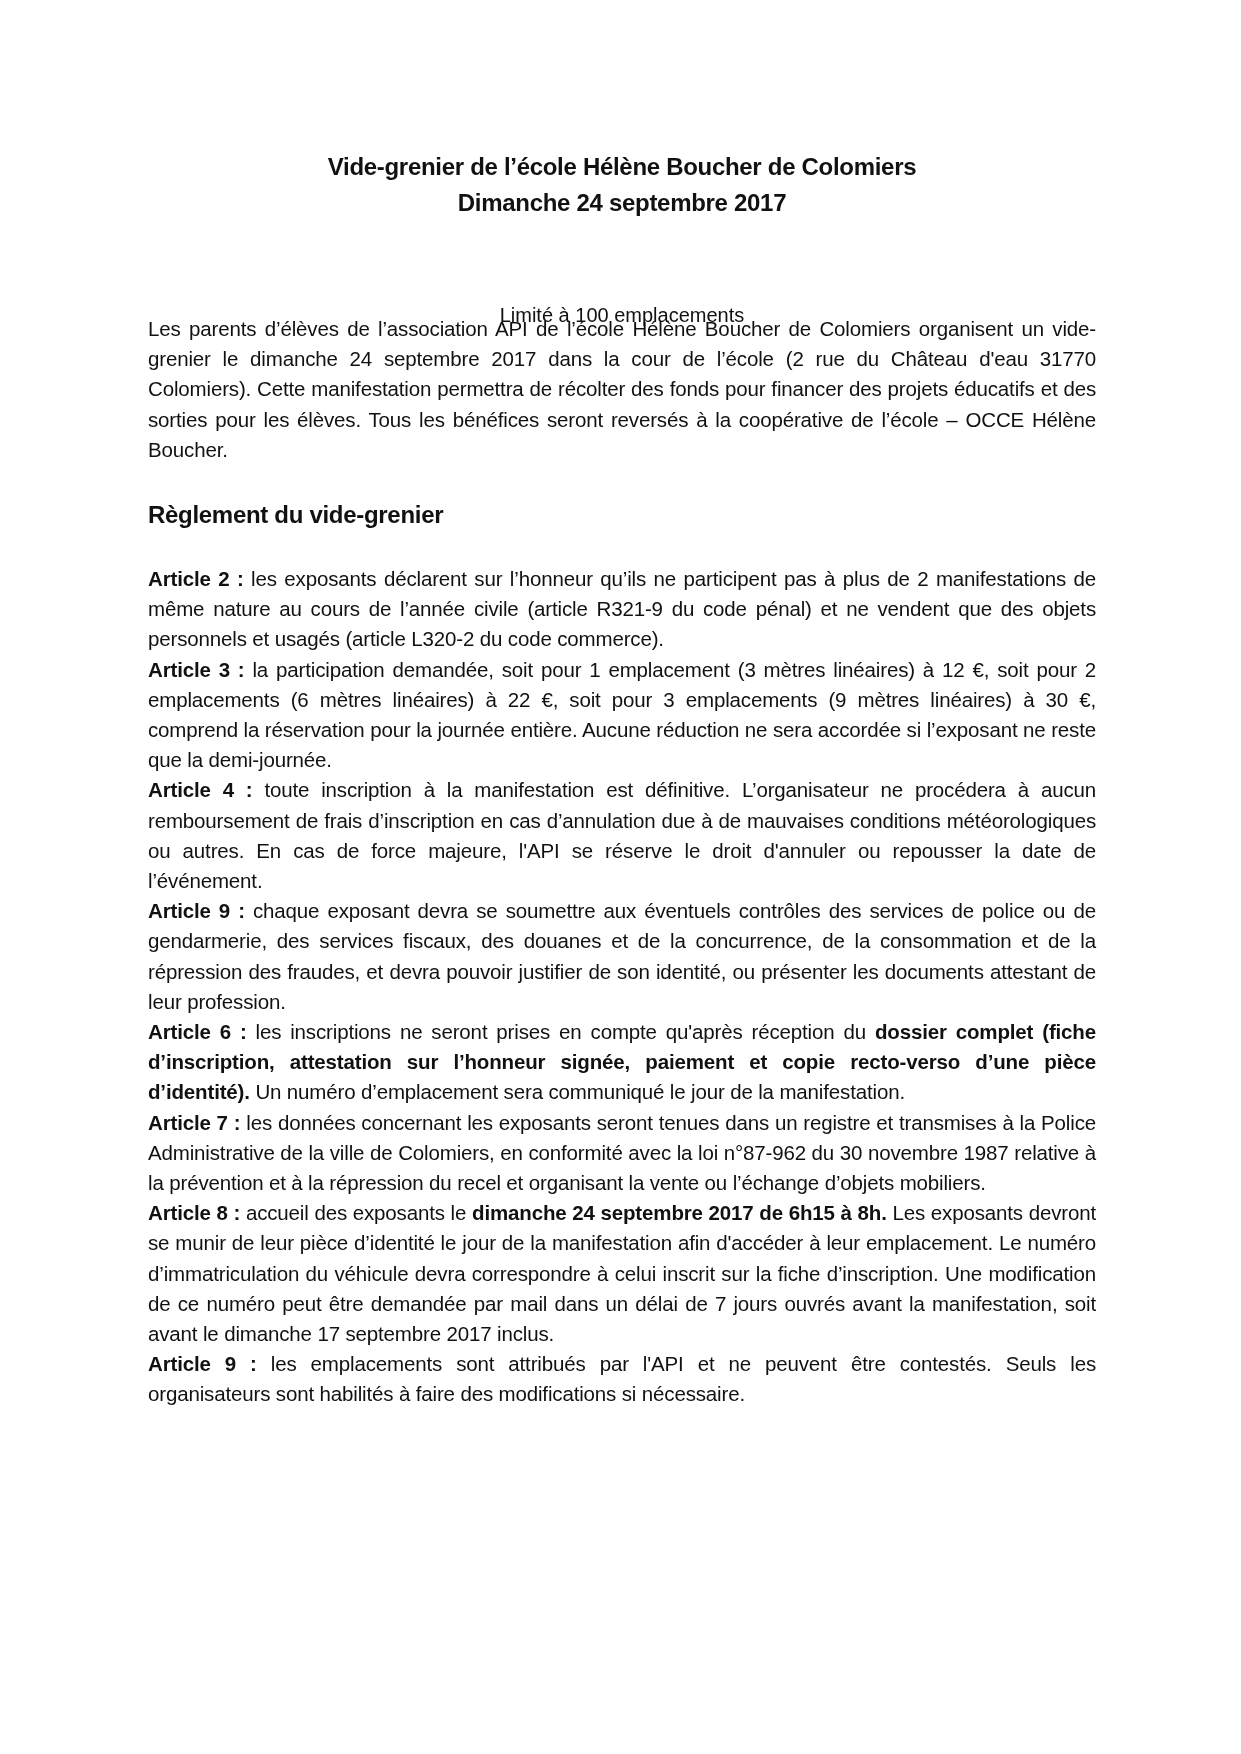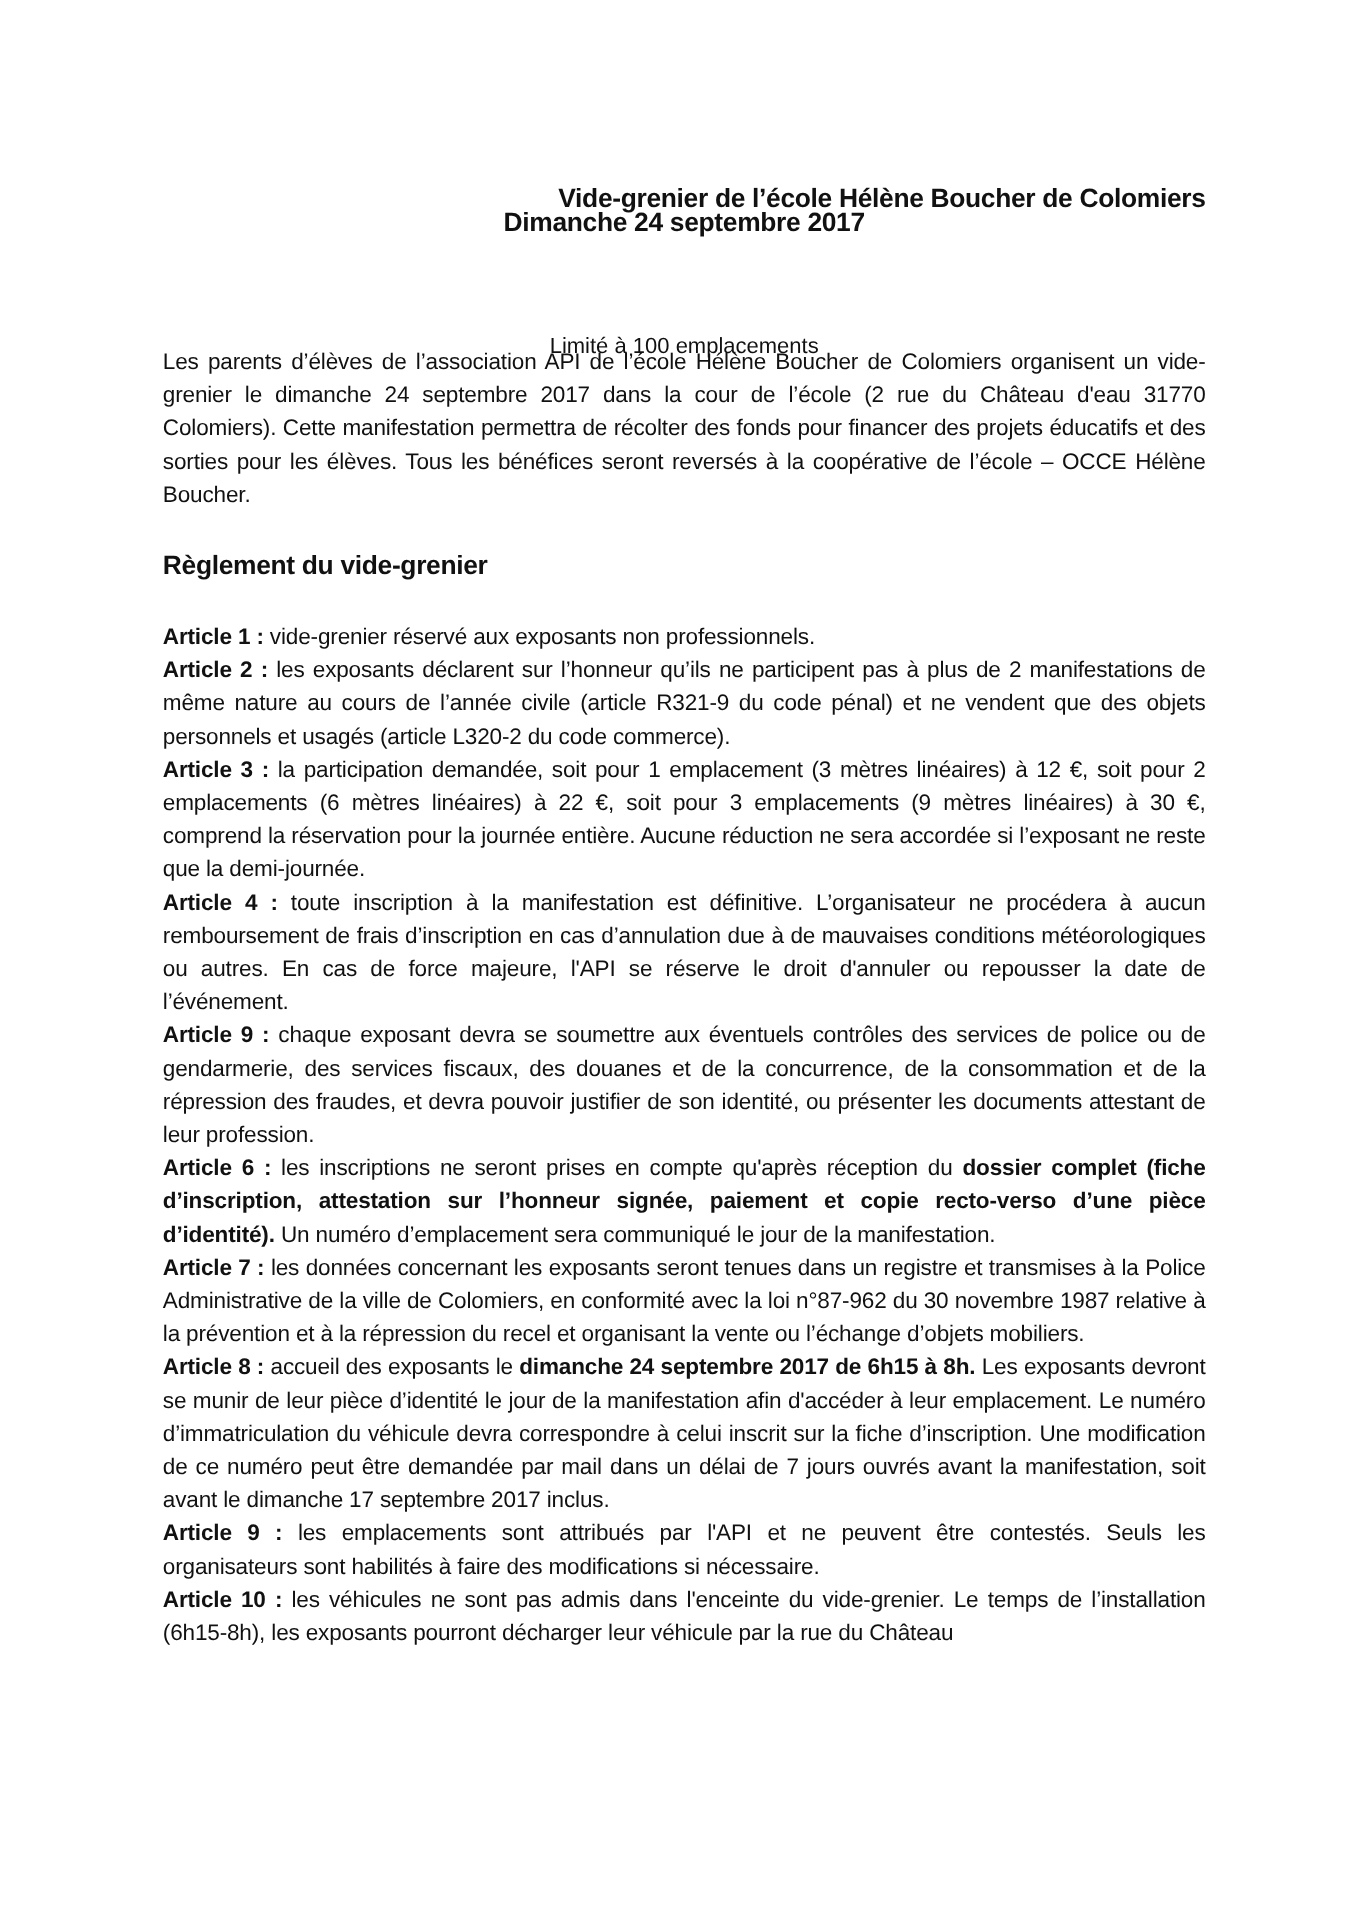--- a/index.html
+++ b/index.html
@@ -24,21 +24,21 @@
     .title {
       position: absolute;
       left: 0;
       width: 948px;
       text-align: center;
       font-weight: bold;
       font-size: 24px;
       letter-spacing: -0.3px;
       line-height: 34px;
     }
-    .title.t1 { top: 164px; text-align: right; }
+    .title.t1 { top: 150px; }
     .title.t2 { top: 186px; }
     .limit {
       position: absolute;
       top: 253px;
       left: 0;
       width: 948px;
       text-align: center;
       font-size: 20px;
       line-height: 30px;
       margin-top: 47px;
@@ -93,23 +93,20 @@
   <div class="title t2">Dimanche 24 septembre 2017</div>
 
   <div class="limit">Limité à 100 emplacements</div>
 
   <p class="intro" style="margin:0;">Les parents d’élèves de l’association API de l’école Hélène Boucher de Colomiers organisent un vide-grenier le dimanche 24 septembre 2017 dans la cour de l’école (2 rue du Château d'eau 31770 Colomiers). Cette manifestation permettra de récolter des fonds pour financer des projets éducatifs et des sorties pour les élèves. Tous les bénéfices seront reversés à la coopérative de l’école – OCCE Hélène Boucher.</p>
 
   <div class="section-title">Règlement du vide-grenier</div>
 
   <div class="articles">
     <p class="article">
-      <span class="label">Article 1 :</span><span> vide-grenier réservé aux exposants non professionnels.</span>
-    </p>
-    <p class="article">
       <span class="label">Article 2 :</span><span> les exposants déclarent sur l’honneur qu’ils ne participent pas à plus de 2 manifestations de même nature au cours de l’année civile (article R321-9 du code pénal) et ne vendent que des objets personnels et usagés (article L320-2 du code commerce).</span>
     </p>
     <p class="article">
       <span class="label">Article 3 :</span><span> la participation demandée, soit pour 1 emplacement (3 mètres linéaires) à 12 €, soit pour 2 emplacements (6 mètres linéaires) à 22 €, soit pour 3 emplacements (9 mètres linéaires) à 30 €, comprend la réservation pour la journée entière. Aucune réduction ne sera accordée si l’exposant ne reste que la demi-journée.</span>
     </p>
     <p class="article">
       <span class="label">Article 4 :</span><span> toute inscription à la manifestation est définitive. L’organisateur ne procédera à aucun remboursement de frais d’inscription en cas d’annulation due à de mauvaises conditions météorologiques ou autres. En cas de force majeure, l'API se réserve le droit d'annuler ou repousser la date de l’événement.</span>
     </p>
     <p class="article">
       <span class="label">Article 9 :</span><span> chaque exposant devra se soumettre aux éventuels contrôles des services de police ou de gendarmerie, des services fiscaux, des douanes et de la concurrence, de la consommation et de la répression des fraudes, et devra pouvoir justifier de son identité, ou présenter les documents attestant de leur profession.</span>
@@ -119,18 +116,15 @@
     </p>
     <p class="article">
       <span class="label">Article 7 :</span><span> les données concernant les exposants seront tenues dans un registre et transmises à la Police Administrative de la ville de Colomiers, en conformité avec la loi n°87-962 du 30 novembre 1987 relative à la prévention et à la répression du recel et organisant la vente ou l’échange d’objets mobiliers.</span>
     </p>
     <p class="article">
       <span class="label">Article 8 :</span><span> accueil des exposants le </span><b>dimanche 24 septembre 2017 de 6h15 à 8h.</b><span> Les exposants devront se munir de leur pièce d’identité le jour de la manifestation afin d'accéder à leur emplacement. Le numéro d’immatriculation du véhicule devra correspondre à celui inscrit sur la fiche d’inscription. Une modification de ce numéro peut être demandée par mail dans un délai de 7 jours ouvrés avant la manifestation, soit avant le dimanche 17 septembre 2017 inclus.</span>
     </p>
     <p class="article">
       <span class="label">Article 9 :</span><span> les emplacements sont attribués par l'API et ne peuvent être contestés. Seuls les organisateurs sont habilités à faire des modifications si nécessaire.</span>
     </p>
-    <p class="article">
-      <span class="label">Article 10 :</span><span> les véhicules ne sont pas admis dans l'enceinte du vide-grenier. Le temps de l’installation (6h15-8h), les exposants pourront décharger leur véhicule par la rue du Château</span>
-    </p>
   </div>
 
 </div>
 
 </body></html>

